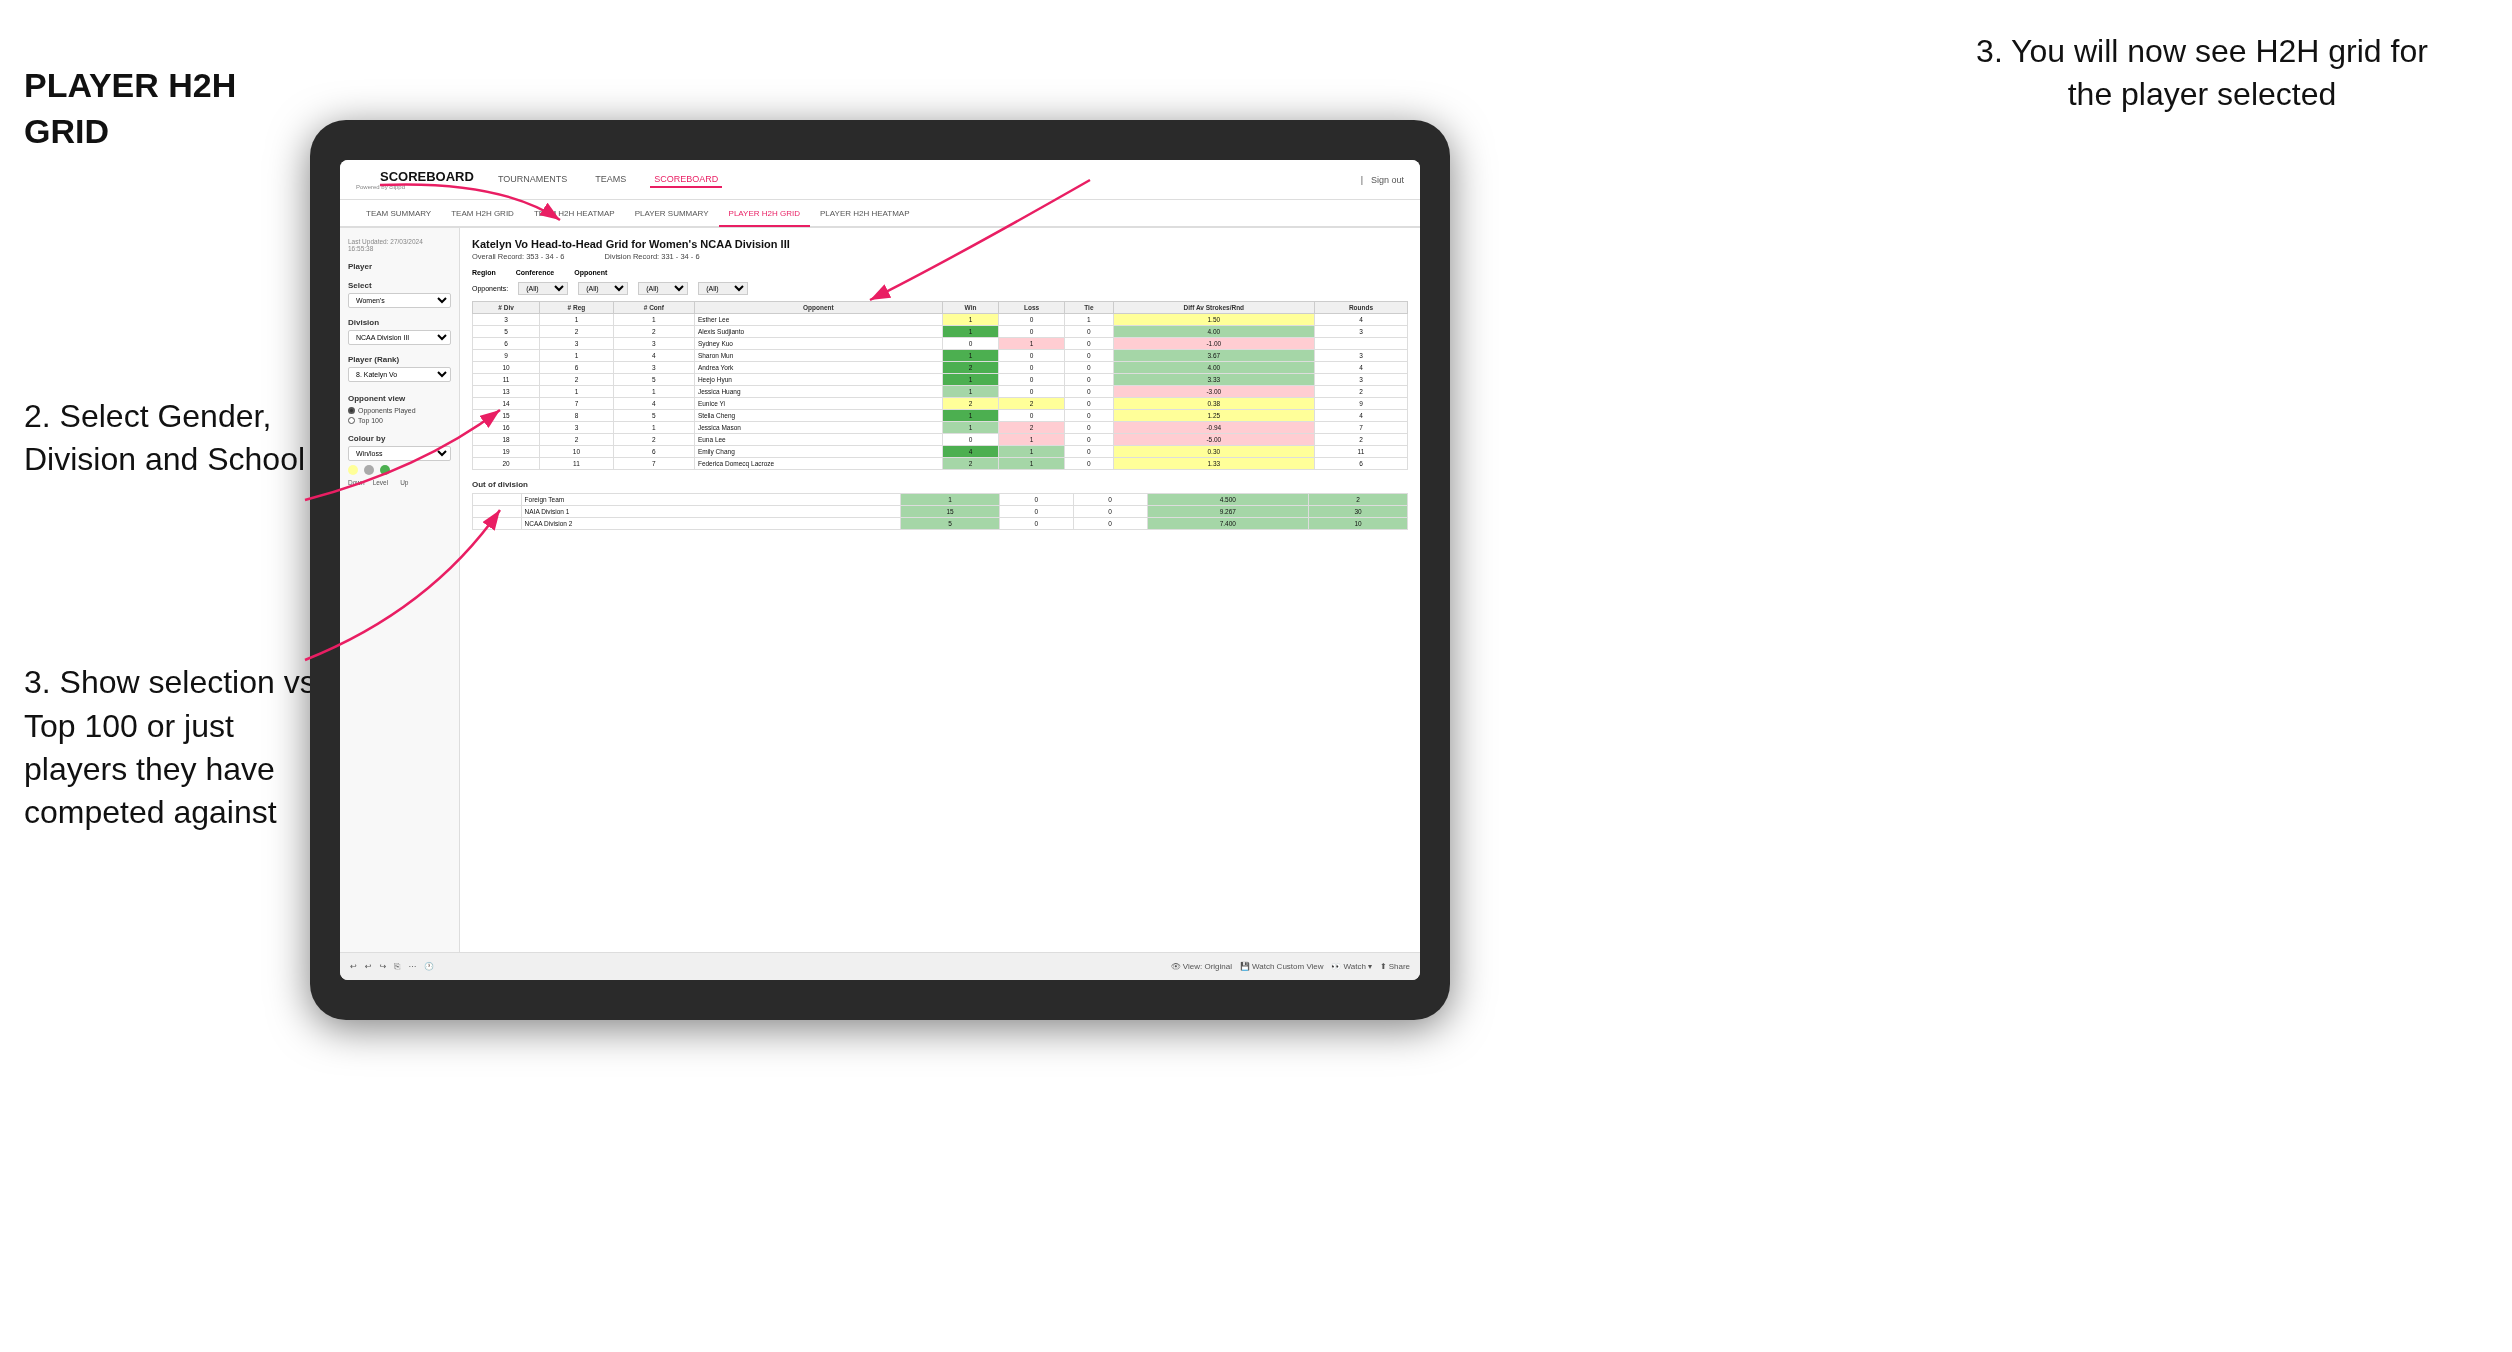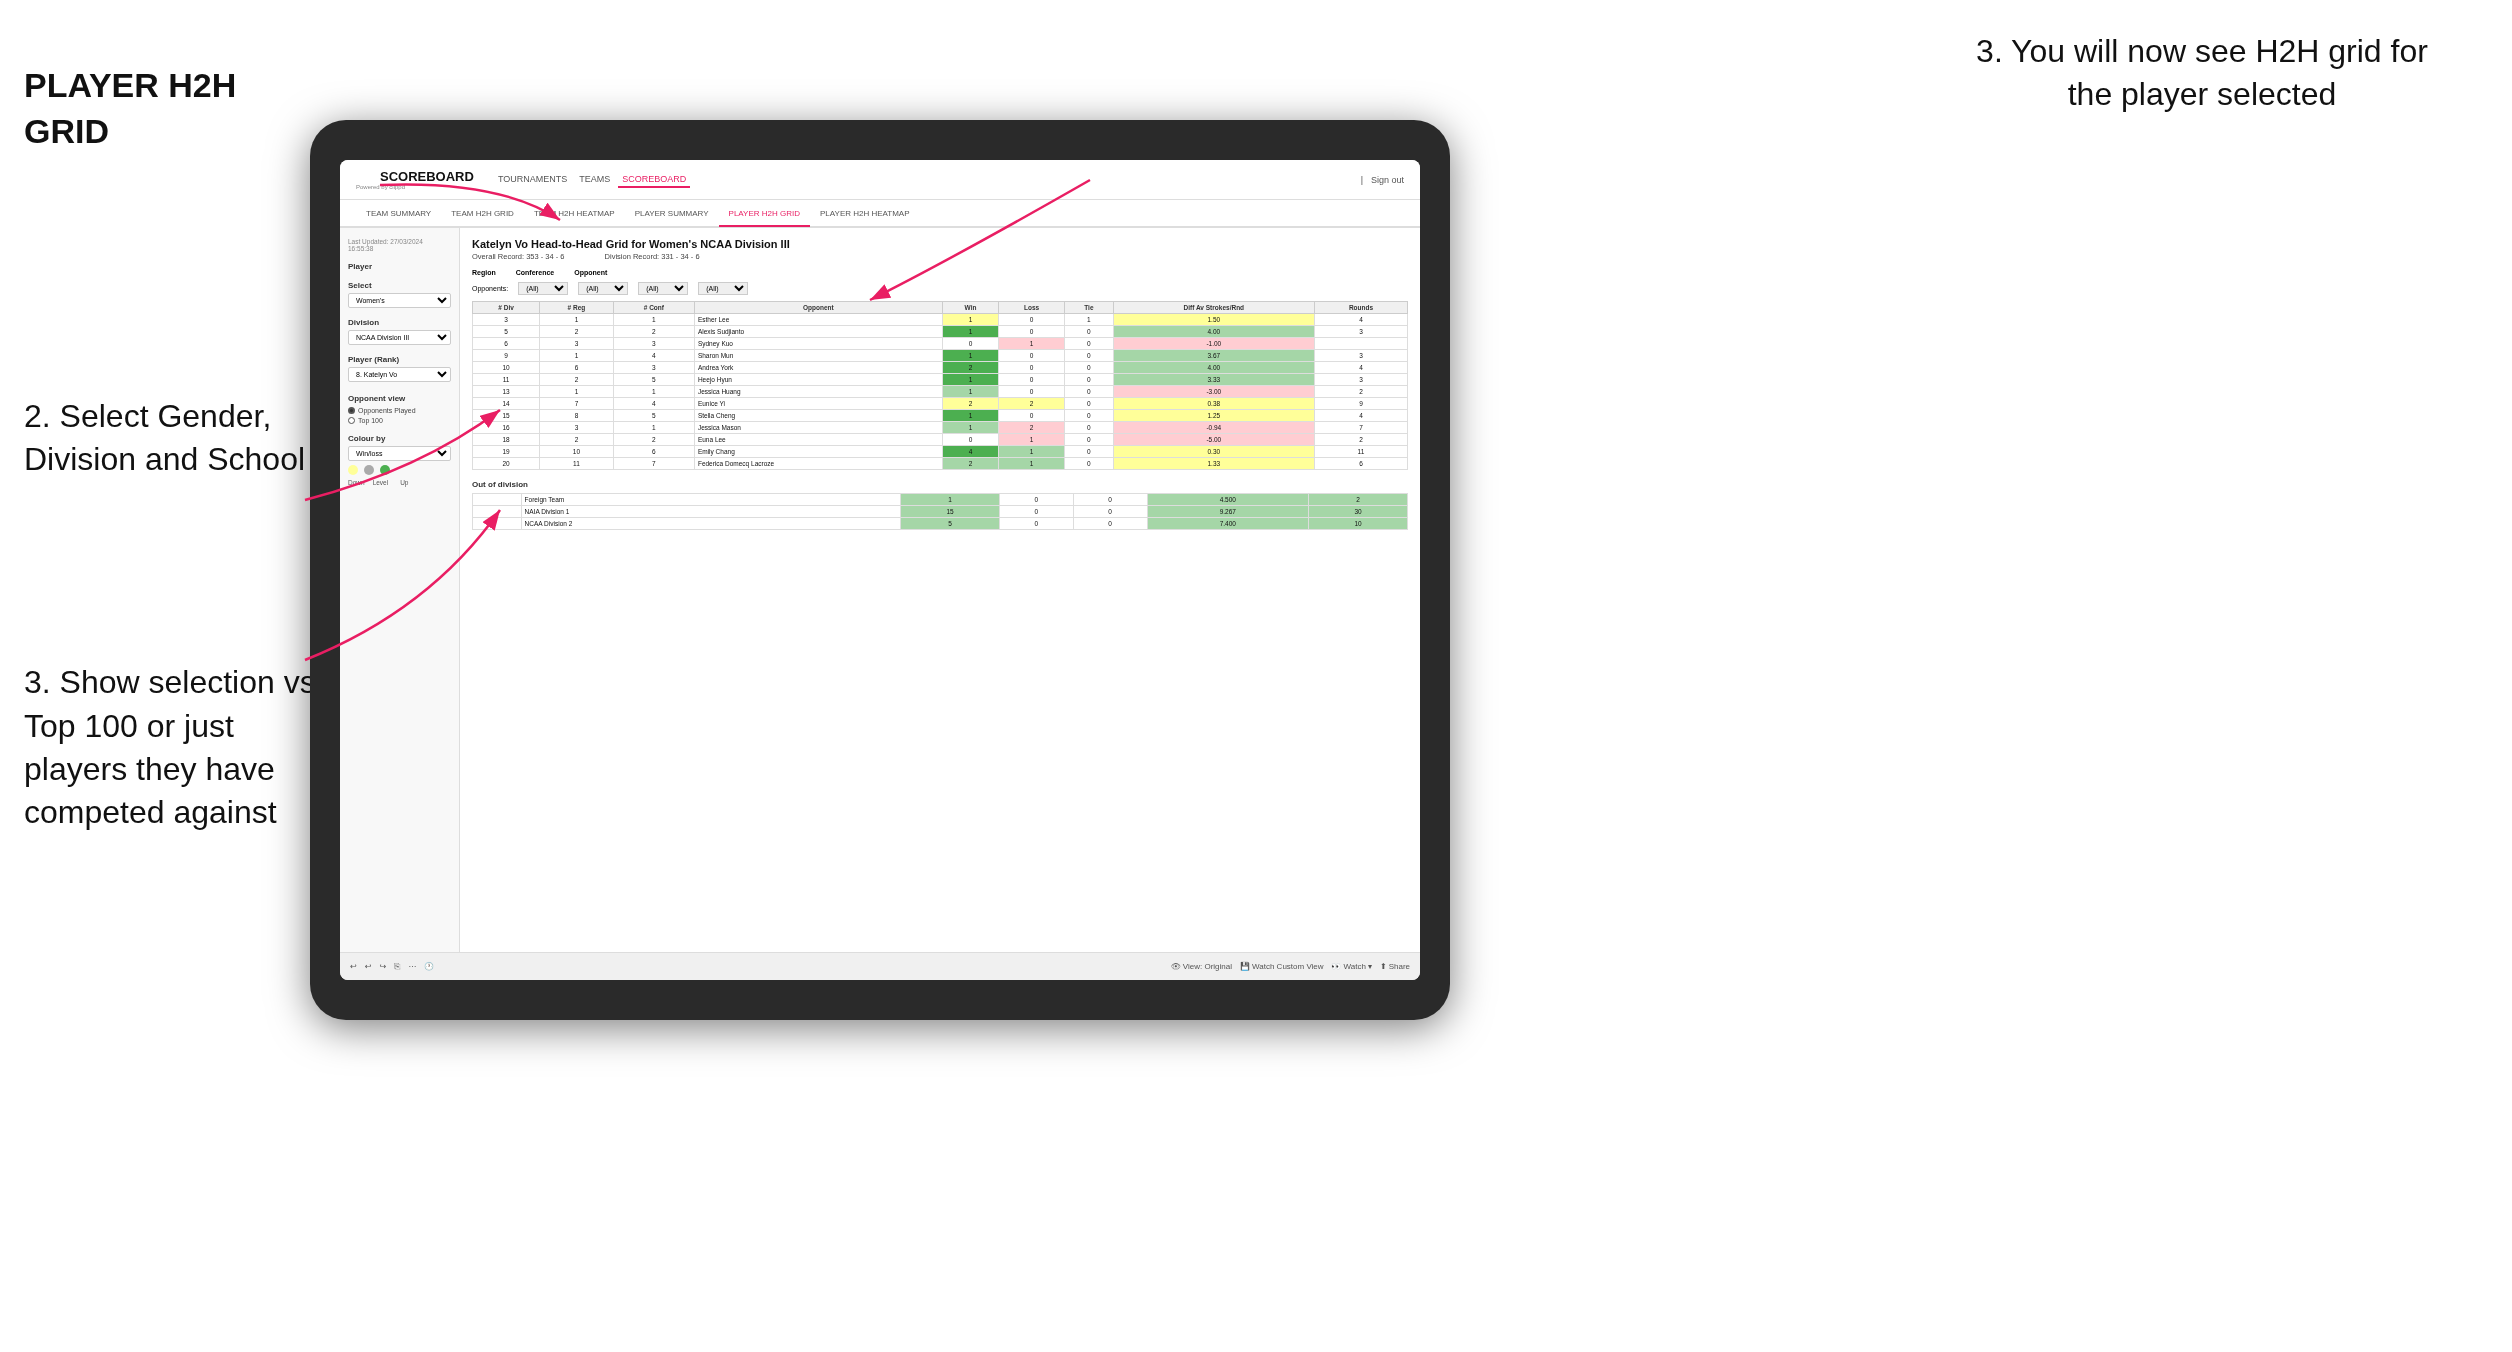--- a/index.html
+++ b/index.html
@@ -80,21 +80,21 @@
       border-bottom: 1px solid #ddd;
       padding: 0 16px;
       display: flex;
       align-items: center;
       height: 40px;
       gap: 20px;
     }
 
     .nav-items {
       display: flex;
-      gap: 4px;
+      gap: 20px;
       flex: 1;
     }
 
     .nav-item {
       font-size: 9px;
       color: #555;
       cursor: pointer;
       padding: 2px 4px;
     }
 

